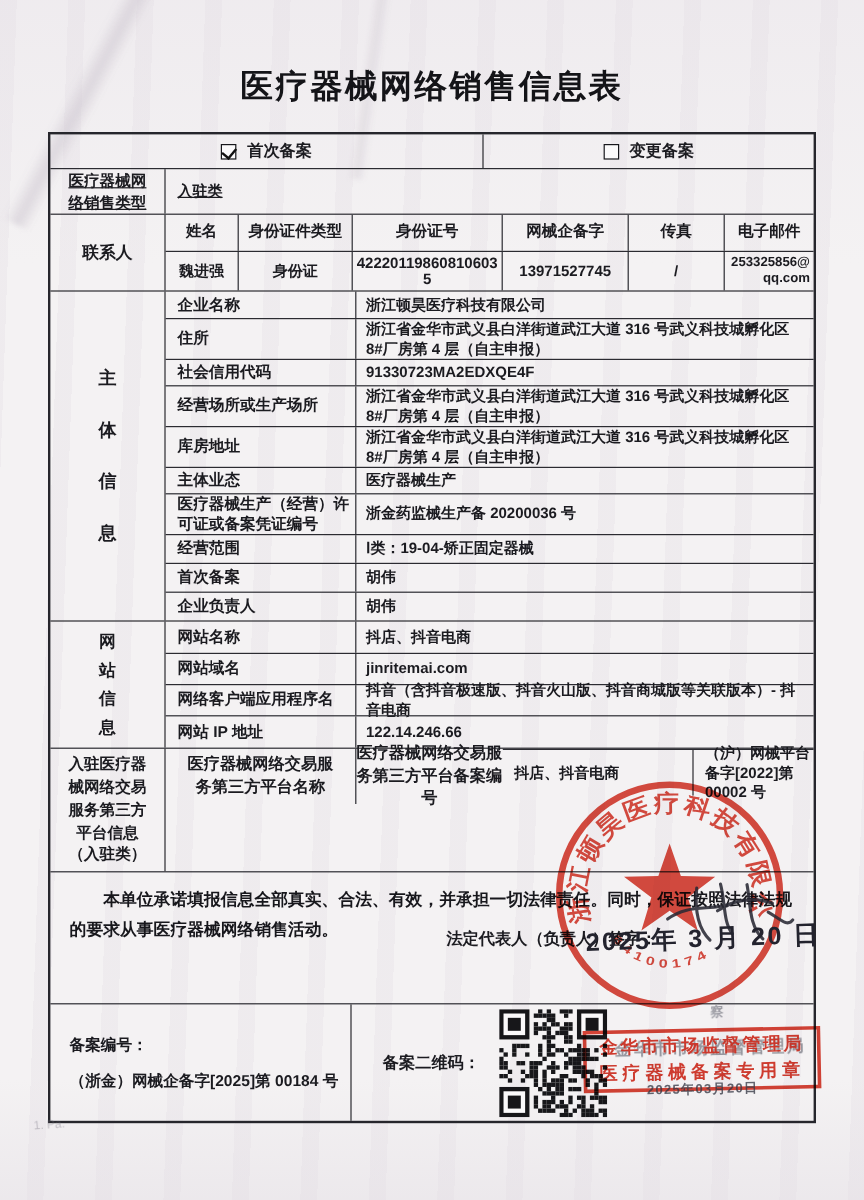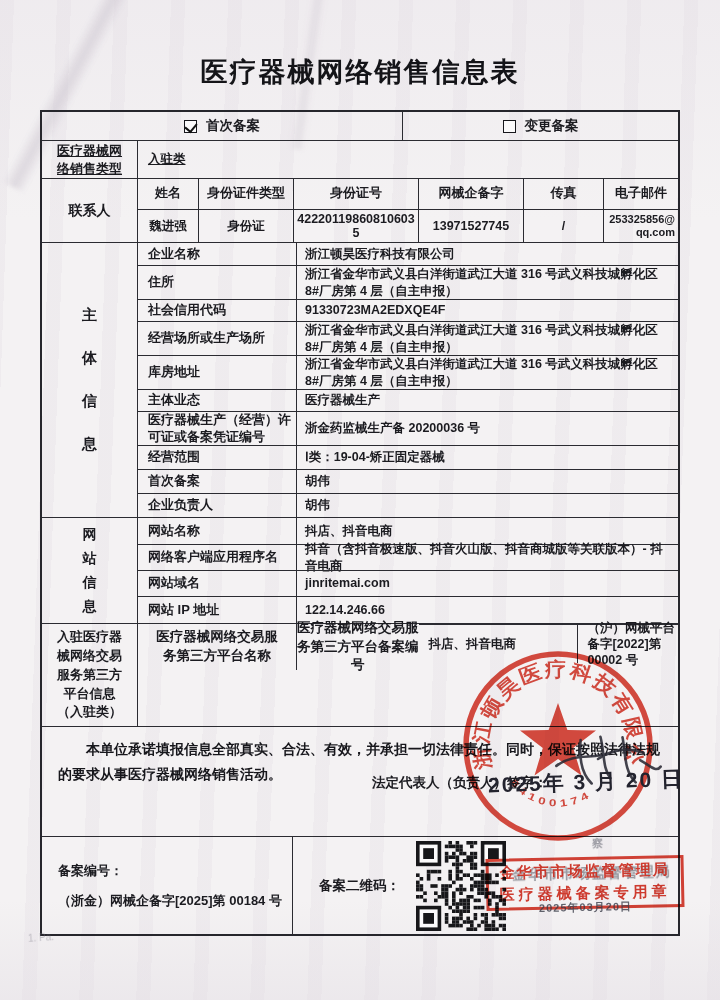--- a/index.html
+++ b/index.html
@@ -203,26 +203,26 @@
         <span>站</span>
         <span>信</span>
         <span>息</span>
       </div>
       <div class="f-right">
         <div class="frow h26">
           <div class="fname">网站名称</div>
           <div class="fval">抖店、抖音电商</div>
         </div>
         <div class="frow h26">
+          <div class="fname">网站域名</div>
+          <div class="fval">jinritemai.com</div>
+        </div>
+        <div class="frow h26">
           <div class="fname">网络客户端应用程序名</div>
           <div class="fval">抖音（含抖音极速版、抖音火山版、抖音商城版等关联版本）- 抖音电商</div>
-        </div>
-        <div class="frow h26">
-          <div class="fname">网站域名</div>
-          <div class="fval">jinritemai.com</div>
         </div>
         <div class="frow h27">
           <div class="fname">网站 IP 地址</div>
           <div class="fval">122.14.246.66</div>
         </div>
       </div>
     </div>
 
     <div class="band bandF">
       <div class="cell w-label center platlabel" style="padding:4px 9px;">入驻医疗器械网络交易服务第三方平台信息（入驻类）</div>

